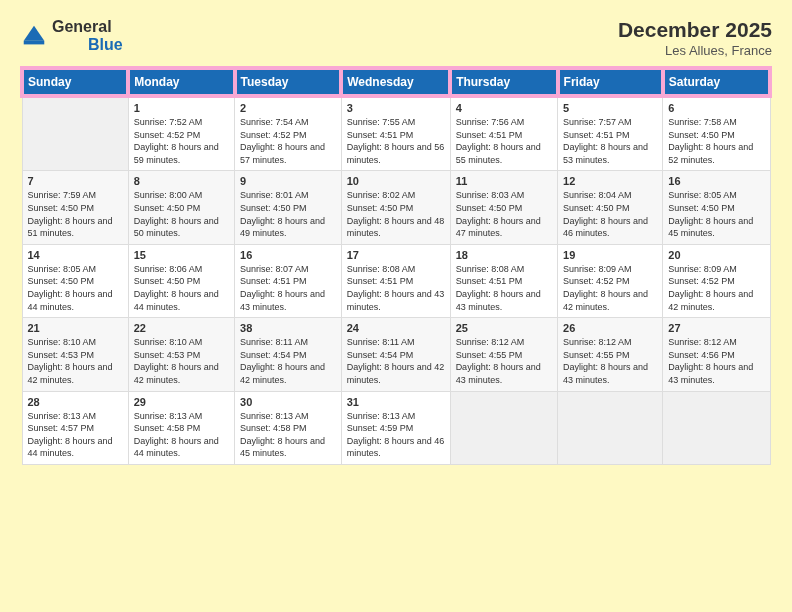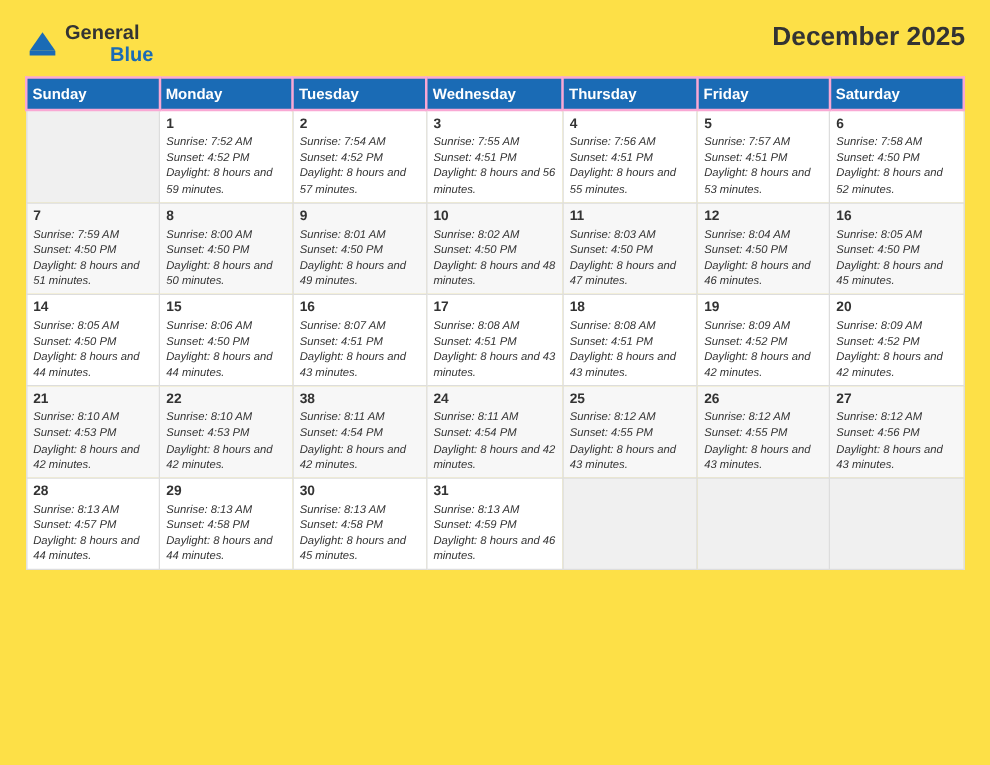--- a/index.html
+++ b/index.html
@@ -6,21 +6,21 @@
     body {
       font-family: Arial, sans-serif;
       background: #fff;
       width: 792px;
       height: 612px;
       overflow: hidden;
     }
     .page {
       width: 792px;
       min-height: 612px;
-      background: #fde047;
+      background: #fef9c3;
       padding: 18px 20px 10px 20px;
     }
     .header {
       display: flex;
       justify-content: space-between;
       align-items: flex-start;
       margin-bottom: 8px;
     }
     .logo {
       display: flex;
@@ -66,21 +66,21 @@
       border-collapse: collapse;
       border: 1px solid #ccc;
     }
     .calendar th {
       background-color: #1a6bb5;
       color: #fff;
       font-size: 12px;
       font-weight: bold;
       padding: 5px 4px;
       text-align: left;
-      border: 2px solid #f9a8d4;
+      border: 4px solid #f9a8d4;
     }
     .calendar td {
       vertical-align: top;
       padding: 4px 5px;
       border: 1px solid #ddd;
       width: 113px;
       min-height: 80px;
       font-size: 9.5px;
       color: #333;
       background: #fff;
@@ -92,21 +92,20 @@
       font-size: 11px;
       font-weight: bold;
       color: #333;
       display: block;
       margin-bottom: 2px;
     }
     .day-info {
       font-size: 9px;
       color: #333;
       line-height: 1.4;
-      font-style: italic;
     }
     .empty-cell {
       background: #f0f0f0 !important;
     }
   </style>
 </head>
 <body>
 
 <div class="page">
   <div class="header">
@@ -115,20 +114,21 @@
         <polygon points="15,4 26,20 4,20" fill="#1a6bb5"></polygon>
         <rect x="4" y="20" width="22" height="4" fill="#1a6bb5"></rect>
       </svg>
       <div class="logo-text">
         <span class="logo-general">General</span>
         <span class="logo-blue">Blue</span>
       </div>
     </div>
     <div class="title-block">
       <div class="main-title">December 2025</div>
+      <div class="subtitle">Les Allues, France</div>
     </div>
   </div>
 
   <table class="calendar">
     <thead>
       <tr>
       <th>Sunday</th>
           <th>Monday</th>
           <th>Tuesday</th>
           <th>Wednesday</th>

